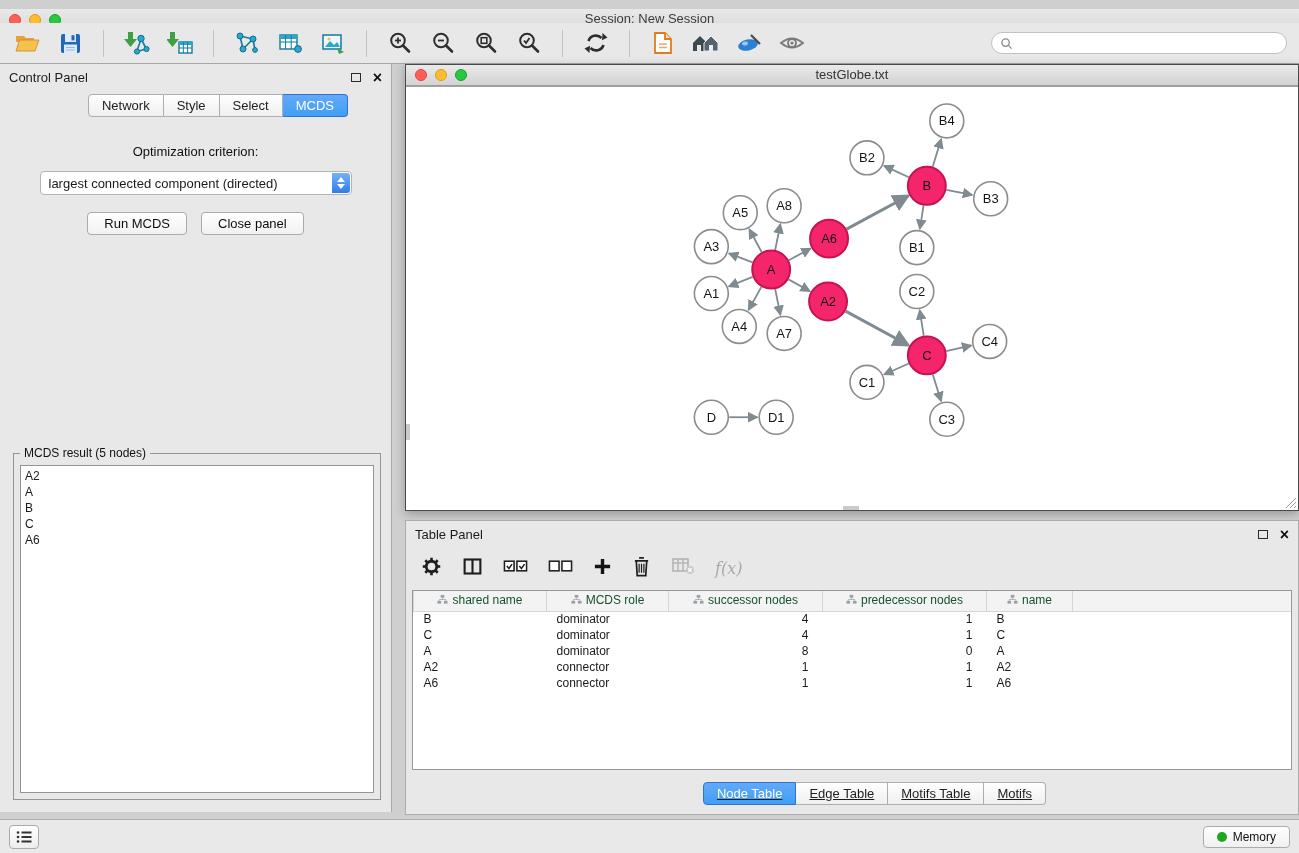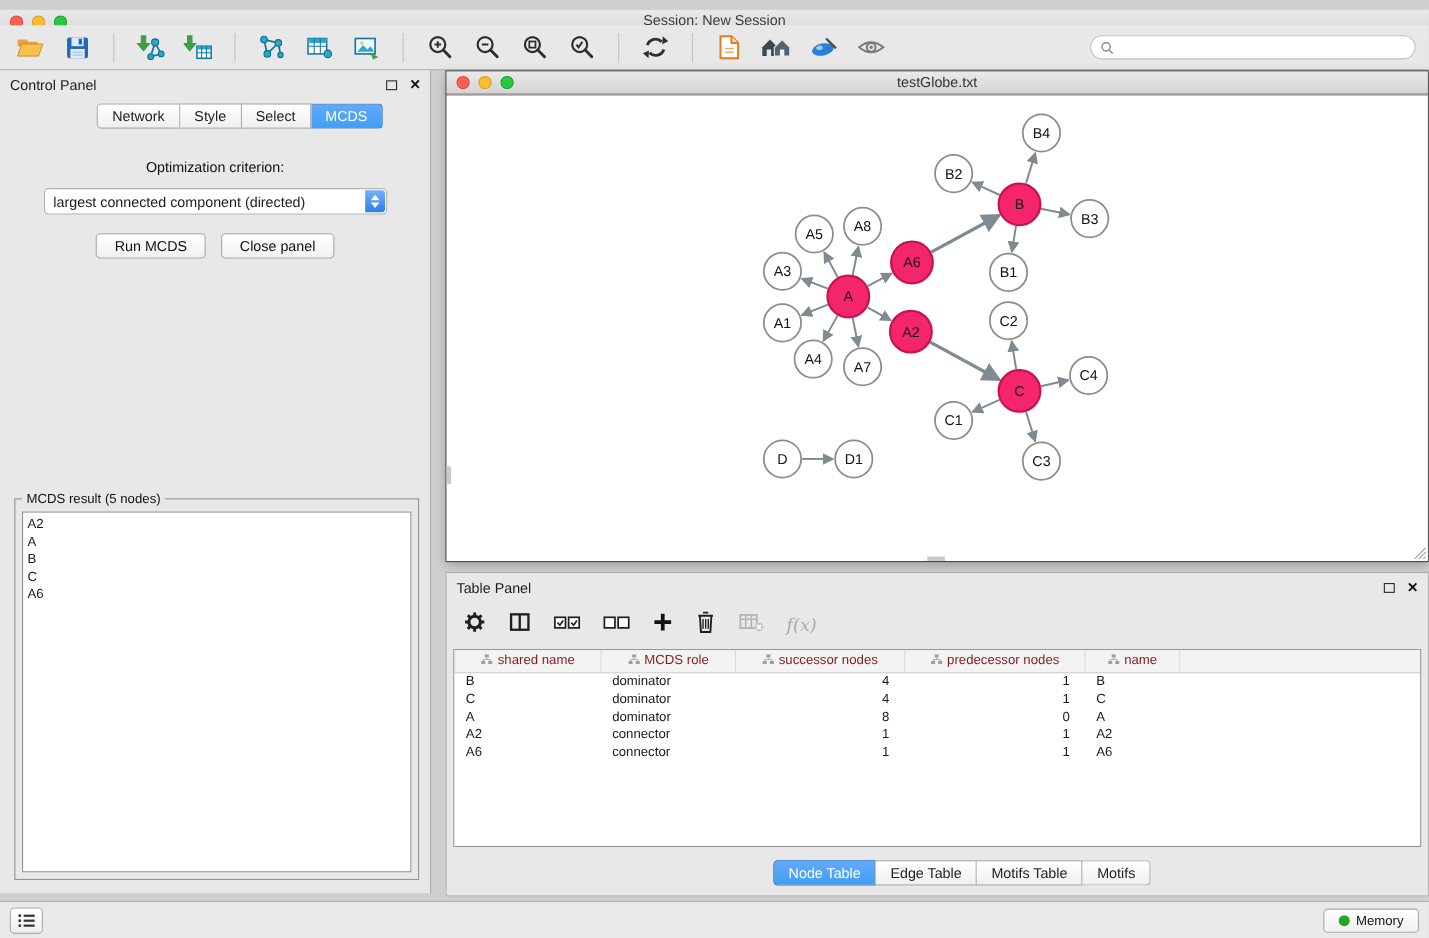--- a/index.html
+++ b/index.html
@@ -69,26 +69,26 @@
   .scroll-dot-h { position:absolute; left:49%; bottom:0; width:16px; height:4px; background:#c9c9c9; }
 
   
   .table-panel { position:absolute; left:405px; top:520px; width:894px; height:295px; background:#e8e8e8;
     border:1px solid #adadad; display:flex; flex-direction:column; }
   .tp-toolbar { height:38px; display:flex; align-items:center; gap:20px; padding:0 15px; margin-top:1px; }
   .fx { font-family:"DejaVu Serif",serif; font-style:italic; font-size:16px; color:#a9a9a9; }
   .tp-table-wrap { margin:3px 6px 0; background:#fff; border:1px solid #979797; height:180px; overflow:hidden; }
   table.node-table { border-collapse:collapse; width:100%; font-size:12px; table-layout:fixed; }
   .node-table th { background:#f3f3f3; border:1px solid #d6d6d6; border-top:none; font-weight:normal;
-    height:20px; font-size:12px; color:#7f1d1d; white-space:nowrap; overflow:hidden; }
+    height:20px; font-size:12px; color:#14532d; white-space:nowrap; overflow:hidden; }
   .node-table th.filler { border-right:none; }
   .node-table td { height:16px; padding:0 10px; white-space:nowrap; overflow:hidden; }
   .node-table td.num { text-align:right; padding-right:14px; }
   .hicon { display:inline-block; vertical-align:-1px; margin-right:4px; }
-  .tp-tabs { margin-top:auto; display:flex; margin-bottom:9px; }
+  .tp-tabs { margin-top:auto; display:flex; margin-bottom:9px;text-decoration:underline; }
 
   
   .statusbar { position:absolute; left:0; right:0; bottom:0; height:34px; background:#e9e9e9;
     border-top:1px solid #adadad; display:flex; align-items:center; padding:0 9px; }
   .panels-btn { width:30px; height:24px; border:1px solid #ababab; border-radius:4px;
     background:linear-gradient(#ffffff,#ededed); display:flex; align-items:center; justify-content:center; }
   .memory-btn { margin-left:auto; display:flex; align-items:center; gap:6px;
     background:linear-gradient(#ffffff,#f0f0f0); border:1px solid #ababab; border-radius:4px;
     padding:3px 13px; font-size:12px; color:#111; }
   .memory-dot { width:10px; height:10px; border-radius:50%; background:var(--memory_green,#1fa722); }

